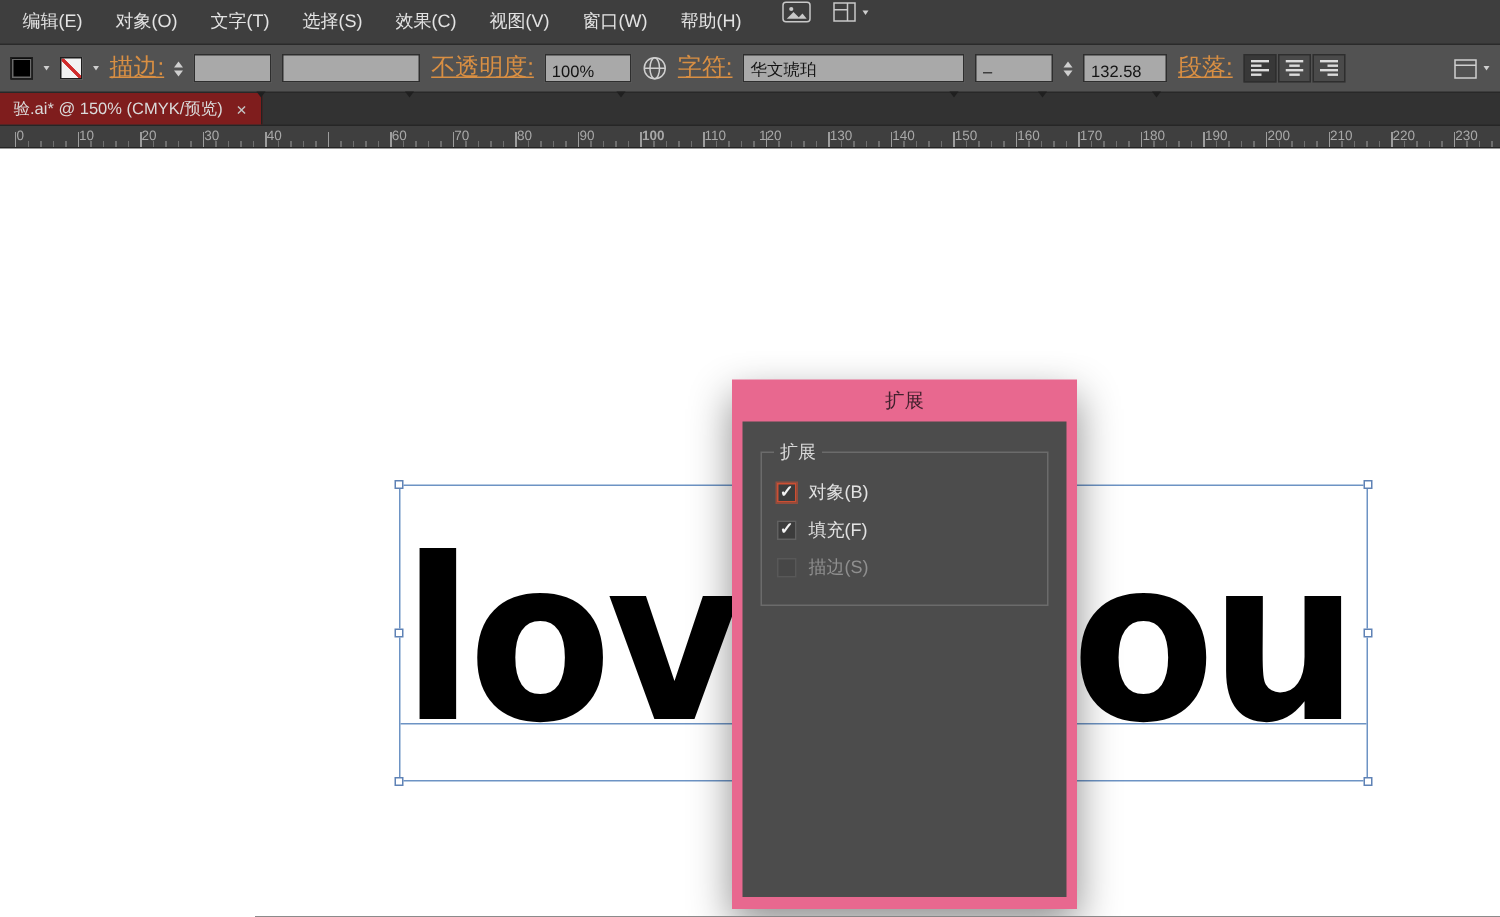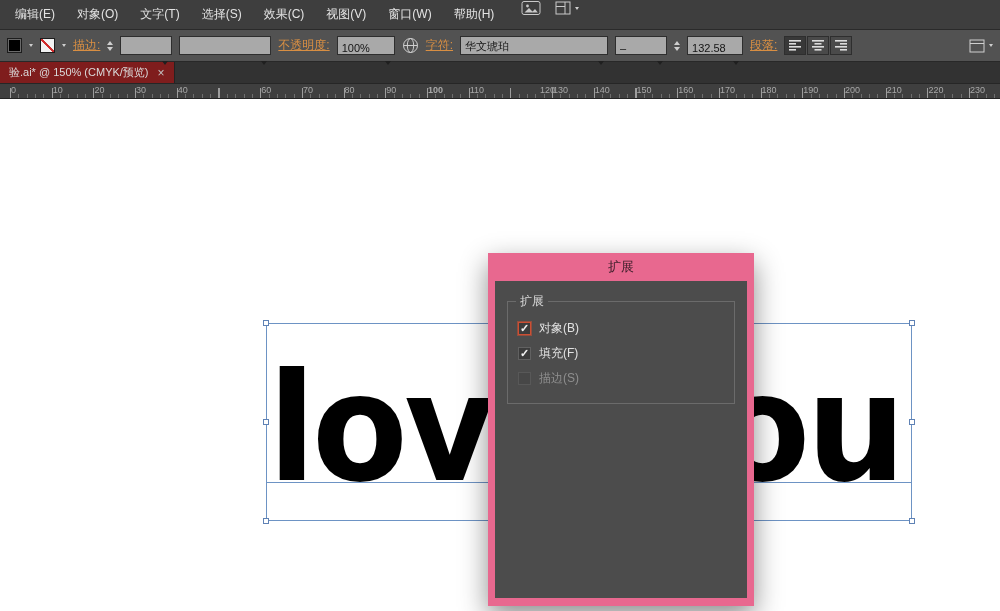--- a/index.html
+++ b/index.html
@@ -10,21 +10,21 @@
   .menubar { height:30px; background:#3e3e3e; border-bottom:1px solid #2a2a2a; display:flex; align-items:flex-start; padding:0 4px; }
   .menu-item { color:#e3e3e3; font-size:12px; padding:0 11px; line-height:29px; cursor:default; white-space:nowrap; }
   .menubar-icons { display:flex; align-items:center; margin-left:16px; gap:14px; }
   .mb-iconbtn { display:inline-flex; align-items:center; gap:4px; }
 
   .caret { width:0; height:0; border-left:3px solid transparent; border-right:3px solid transparent; border-top:4px solid #cfcfcf; display:inline-block; }
   .caret.small { border-left-width:2.5px; border-right-width:2.5px; border-top-width:3.5px; }
 
   
   .controlbar { height:32px; background:#525252; border-bottom:1px solid #282828; display:flex; align-items:center; padding:0 7px; gap:7px; }
-  .link { font-size:12px; color:#d98f43; text-decoration:underline; white-space:nowrap; cursor:pointer; }
+  .link { font-size:16px; color:#d98f43; text-decoration:underline; white-space:nowrap; cursor:pointer; }
   .swatch { width:15px; height:15px; display:inline-block; border:1px solid #1d1d1d; }
   .swatch-fill { background:#000; box-shadow:0 0 0 1px #6a6a6a inset; }
   .swatch-none { background:linear-gradient(to top right, transparent 43%, #cf2b2b 45%, #cf2b2b 55%, transparent 57%), #f2f2f2; }
   .stepper { display:inline-flex; flex-direction:column; gap:2px; align-items:center; }
   .stepper i { display:block; width:0; height:0; border-left:3px solid transparent; border-right:3px solid transparent; }
   .stepper .up { border-bottom:4px solid #cfcfcf; }
   .stepper .dn { border-top:4px solid #cfcfcf; }
   .combo { display:inline-flex; align-items:flex-end; height:19px; background:#a9a9a9; border:1px solid #2e2e2e; }
   .combo-val { flex:1; font-size:11px; color:#141414; padding:2px 4px 0; overflow:hidden; white-space:nowrap; }
   .combo-btn { width:13px; background:#8d8d8d; border-left:1px solid #6b6b6b; position:relative; cursor:pointer; }
@@ -56,21 +56,21 @@
   .art-text { position:absolute; left:268px; top:242px; font-family:"DejaVu Sans", sans-serif; font-weight:bold; font-size:150px; line-height:175px; letter-spacing:-4px; color:#000; transform:scaleX(.93); transform-origin:left top; z-index:1; white-space:nowrap; }
 
   .selection { position:absolute; left:266px; top:224px; width:646px; height:198px; border:1px solid #6d93c4; z-index:2; pointer-events:none; }
   .baseline { position:absolute; left:0; right:0; top:158px; border-top:1px solid #6d93c4; }
   .handle { position:absolute; width:6px; height:6px; background:#fff; border:1px solid #5f82b5; }
   .h-tl{left:-4px;top:-4px} .h-tm{left:calc(50% - 3px);top:-4px} .h-tr{right:-4px;top:-4px}
   .h-ml{left:-4px;top:calc(50% - 3px)} .h-mr{right:-4px;top:calc(50% - 3px)}
   .h-bl{left:-4px;bottom:-4px} .h-bm{left:calc(50% - 3px);bottom:-4px} .h-br{right:-4px;bottom:-4px}
 
   
-  .dialog { position:absolute; left:488px; top:154px; width:266px; height:353px; background:#e8688f; z-index:10; box-shadow:0 10px 26px rgba(0,0,0,.45); }
+  .dialog { position:absolute; left:488px; top:154px; width:230px; height:353px; background:#e8688f; z-index:10; box-shadow:0 10px 26px rgba(0,0,0,.45); }
   .dialog-title { height:28px; line-height:28px; text-align:center; font-size:13px; color:#41202d; }
   .dialog-body { position:absolute; left:7px; right:7px; top:28px; bottom:8px; background:#4c4c4c; padding:12px 12px 0; }
   .group { border:1px solid #6b6b6b; padding:2px 10px 8px; margin-bottom:13px; }
   .group legend { font-size:12px; color:#d8d8d8; padding:0 4px; margin-left:-2px; }
   .row { display:flex; align-items:center; gap:8px; margin:8px 0; font-size:12px; color:#e2e2e2; cursor:default; }
   .row-label { white-space:nowrap; }
   .row.disabled .row-label { color:#8f8f8f; }
   .checkbox { width:13px; height:13px; flex:0 0 13px; background:#3c3c3c; border:1px solid #616161; color:#f2f2f2; font-size:11px; font-weight:bold; line-height:11px; text-align:center; }
   .checkbox.focused { border-color:#cc4f33; box-shadow:0 0 0 1px rgba(204,79,51,.55); }
   .checkbox.disabled { background:#474747; border-color:#585858; }
@@ -216,21 +216,21 @@
       <span class="ruler-num" style="left: 94.4px;">20</span>
       <span class="ruler-num" style="left: 136.1px;">30</span>
       <span class="ruler-num" style="left: 177.8px;">40</span>
       <span class="ruler-num" style="left: 219.5px; margin-top: 16px;">50</span>
       <span class="ruler-num" style="left: 261.2px;">60</span>
       <span class="ruler-num" style="left: 302.9px;">70</span>
       <span class="ruler-num" style="left: 344.6px;">80</span>
       <span class="ruler-num" style="left: 386.3px;">90</span>
       <span class="ruler-num" style="left: 428px; font-weight: bold;">100</span>
       <span class="ruler-num" style="left: 469.7px;">110</span>
-      <span class="ruler-num" style="left: 540px;">120</span>
+      <span class="ruler-num" style="left: 506px;">120</span>
       <span class="ruler-num" style="left: 553.1px;">130</span>
       <span class="ruler-num" style="left: 594.8px;">140</span>
       <span class="ruler-num" style="left: 636.5px;">150</span>
       <span class="ruler-num" style="left: 678.2px;">160</span>
       <span class="ruler-num" style="left: 719.9px;">170</span>
       <span class="ruler-num" style="left: 761.6px;">180</span>
       <span class="ruler-num" style="left: 803.3px;">190</span>
       <span class="ruler-num" style="left: 845px;">200</span>
       <span class="ruler-num" style="left: 886.7px;">210</span>
       <span class="ruler-num" style="left: 928.4px;">220</span>

